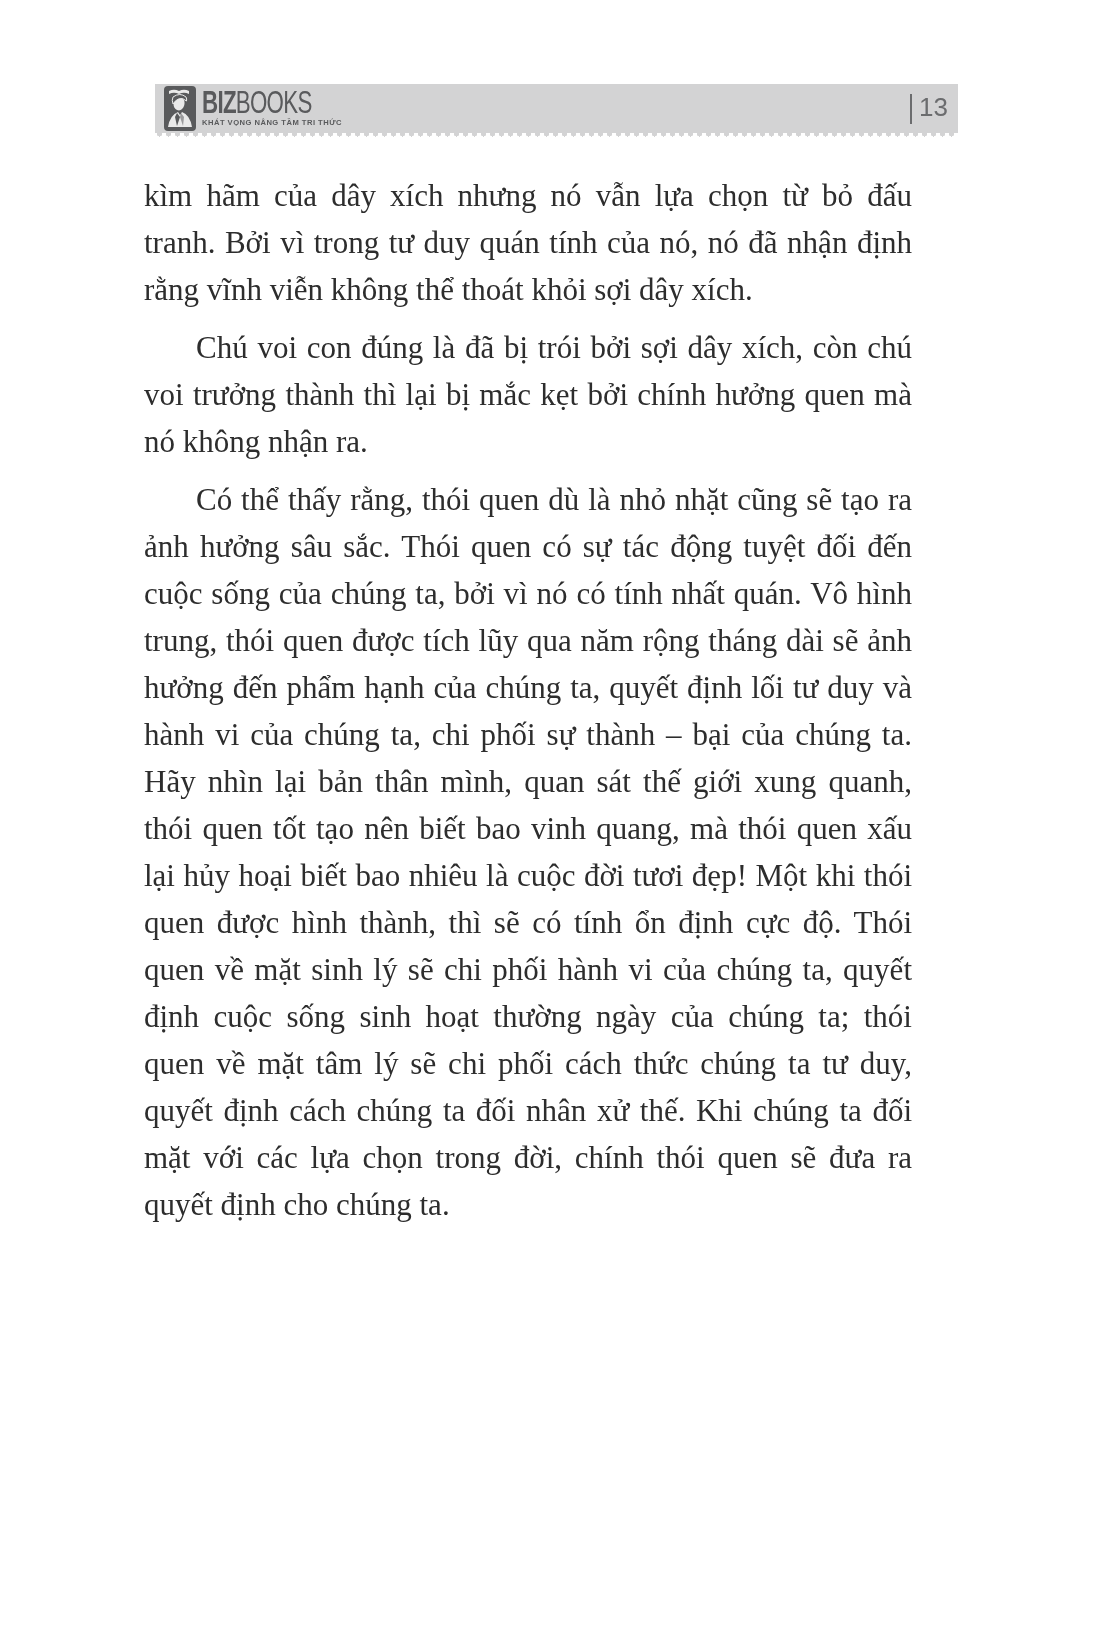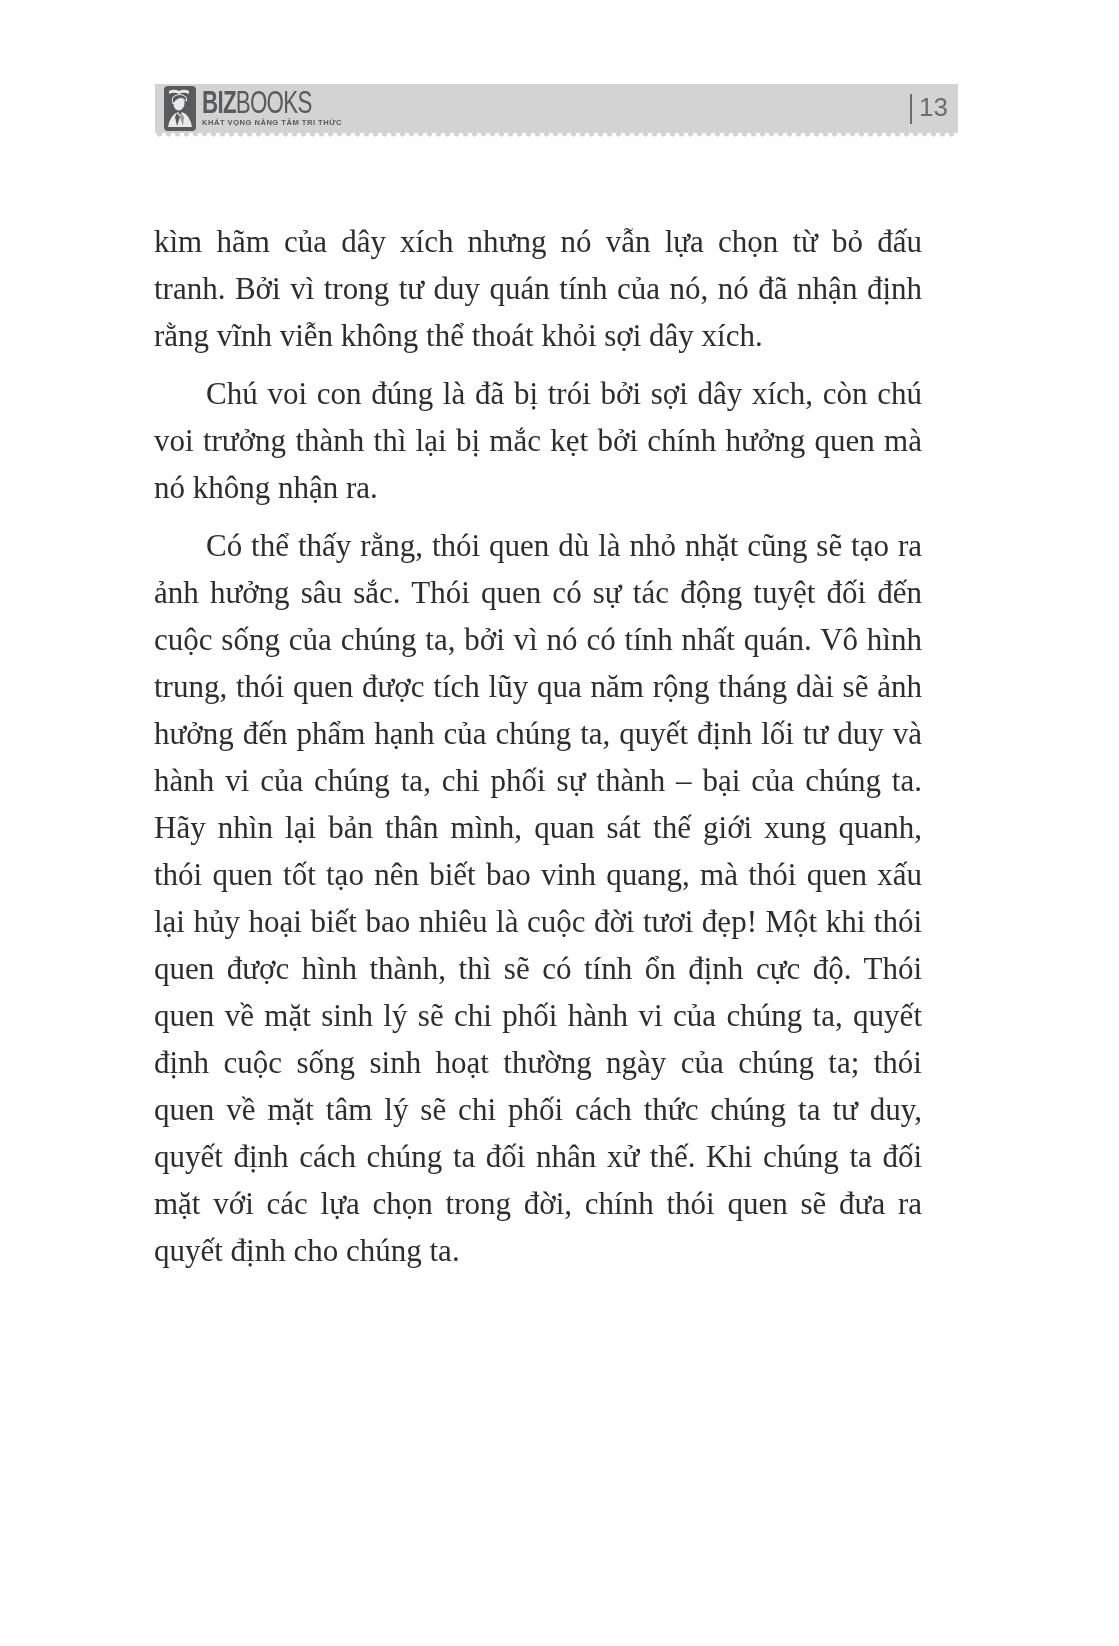--- a/index.html
+++ b/index.html
@@ -87,28 +87,27 @@
     background:var(--pageno);
   }
   .pageno .num{
     font-size:26px;
     line-height:26px;
     font-family:"Liberation Sans", sans-serif;
   }
   
   .bodytext{
     position:absolute;
-    left:154px; top:172px;
+    left:144px; top:172px;
     width:768px;
     font-family:"Liberation Serif","DejaVu Serif",serif;
     font-size:31px;
     line-height:47px;
     color:var(--ink);
     text-align:justify;
-    margin-top:46px;
   }
   .bodytext p{margin:0;}
   .bodytext p + p{margin-top:11px;}
   .bodytext p.indent{text-indent:52px;}
 </style>
 </head>
 <body>
 
 <div class="page">
 

